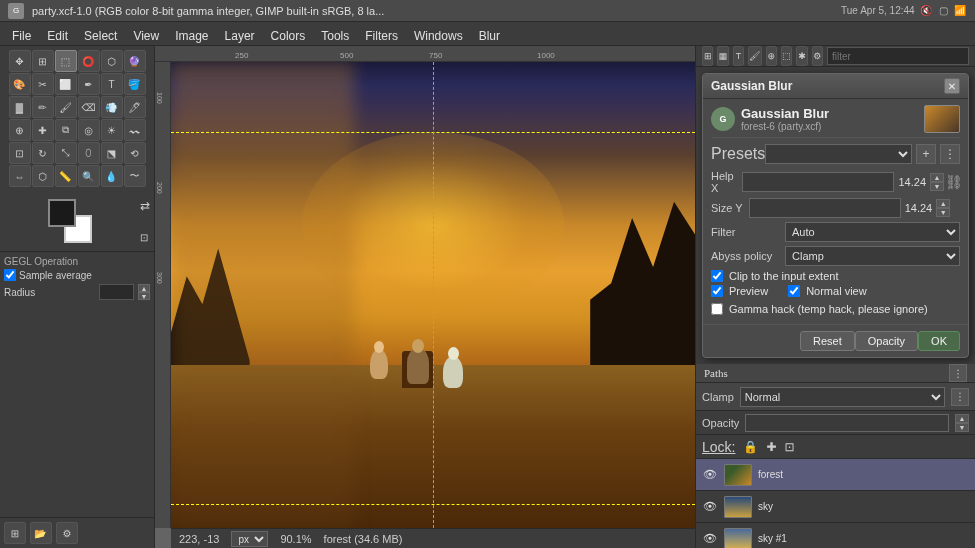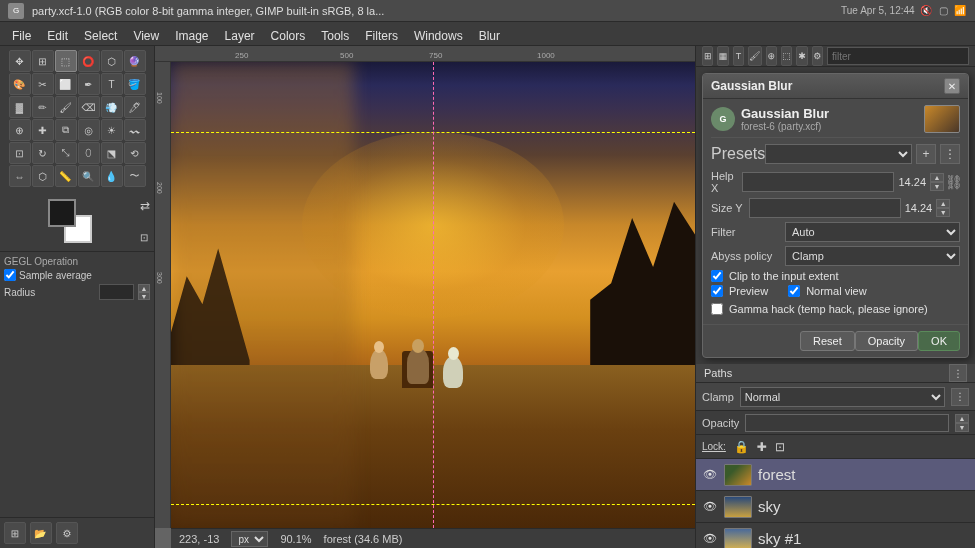--- a/index.html
+++ b/index.html
@@ -380,21 +380,21 @@
     .dlg-btn.ok { background: #4a6a4a; border-color: #5a8a5a; }
     #paths-header {
       height: 24px;
       display: flex;
       align-items: center;
       padding: 0 8px;
       background: #454545;
       border-bottom: 1px solid #2a2a2a;
       justify-content: space-between;
     }
-    .paths-title { font-size: 11px; color: #ddd; }
+    .paths-title { font-size: 11px; color: #ddd; font-family: Liberation Serif, serif; }
     .paths-icon-btn {
       width: 18px; height: 18px;
       background: #555;
       border: 1px solid #666;
       color: #ccc; cursor: pointer;
       display: flex; align-items: center; justify-content: center;
       font-size: 10px;
     }
 
     
@@ -440,21 +440,21 @@
       padding: 0 4px;
     }
     #lock-row {
       height: 24px;
       display: flex;
       align-items: center;
       padding: 0 6px;
       gap: 8px;
       border-bottom: 1px solid #2a2a2a;
     }
-    .lock-label { color: #ccc; font-size: 10px; text-decoration: underline; }
+    .lock-label { color: #ccc; font-size: 14px; text-decoration: underline; }
     .lock-icon {
       font-size: 12px; color: #ccc; cursor: pointer;
     }
     #layers-list {
       flex: 1;
       overflow-y: auto;
       background: #3c3c3c;
     }
     .layer-item {
       height: 32px;
@@ -470,21 +470,21 @@
       width: 16px; height: 16px;
       display: flex; align-items: center; justify-content: center;
       font-size: 11px; cursor: pointer;
     }
     .layer-thumb-small {
       width: 28px; height: 22px;
       border: 1px solid #777;
       border-radius: 1px;
       flex-shrink: 0;
     }
-    .layer-name { font-size: 15px; color: #ddd; }
+    .layer-name { font-size: 10px; color: #ddd; }
 
     
     .ruler-ticks {
       display: flex;
       align-items: flex-end;
       height: 16px;
       padding-left: 16px;
       overflow: hidden;
       position: relative;
     }

